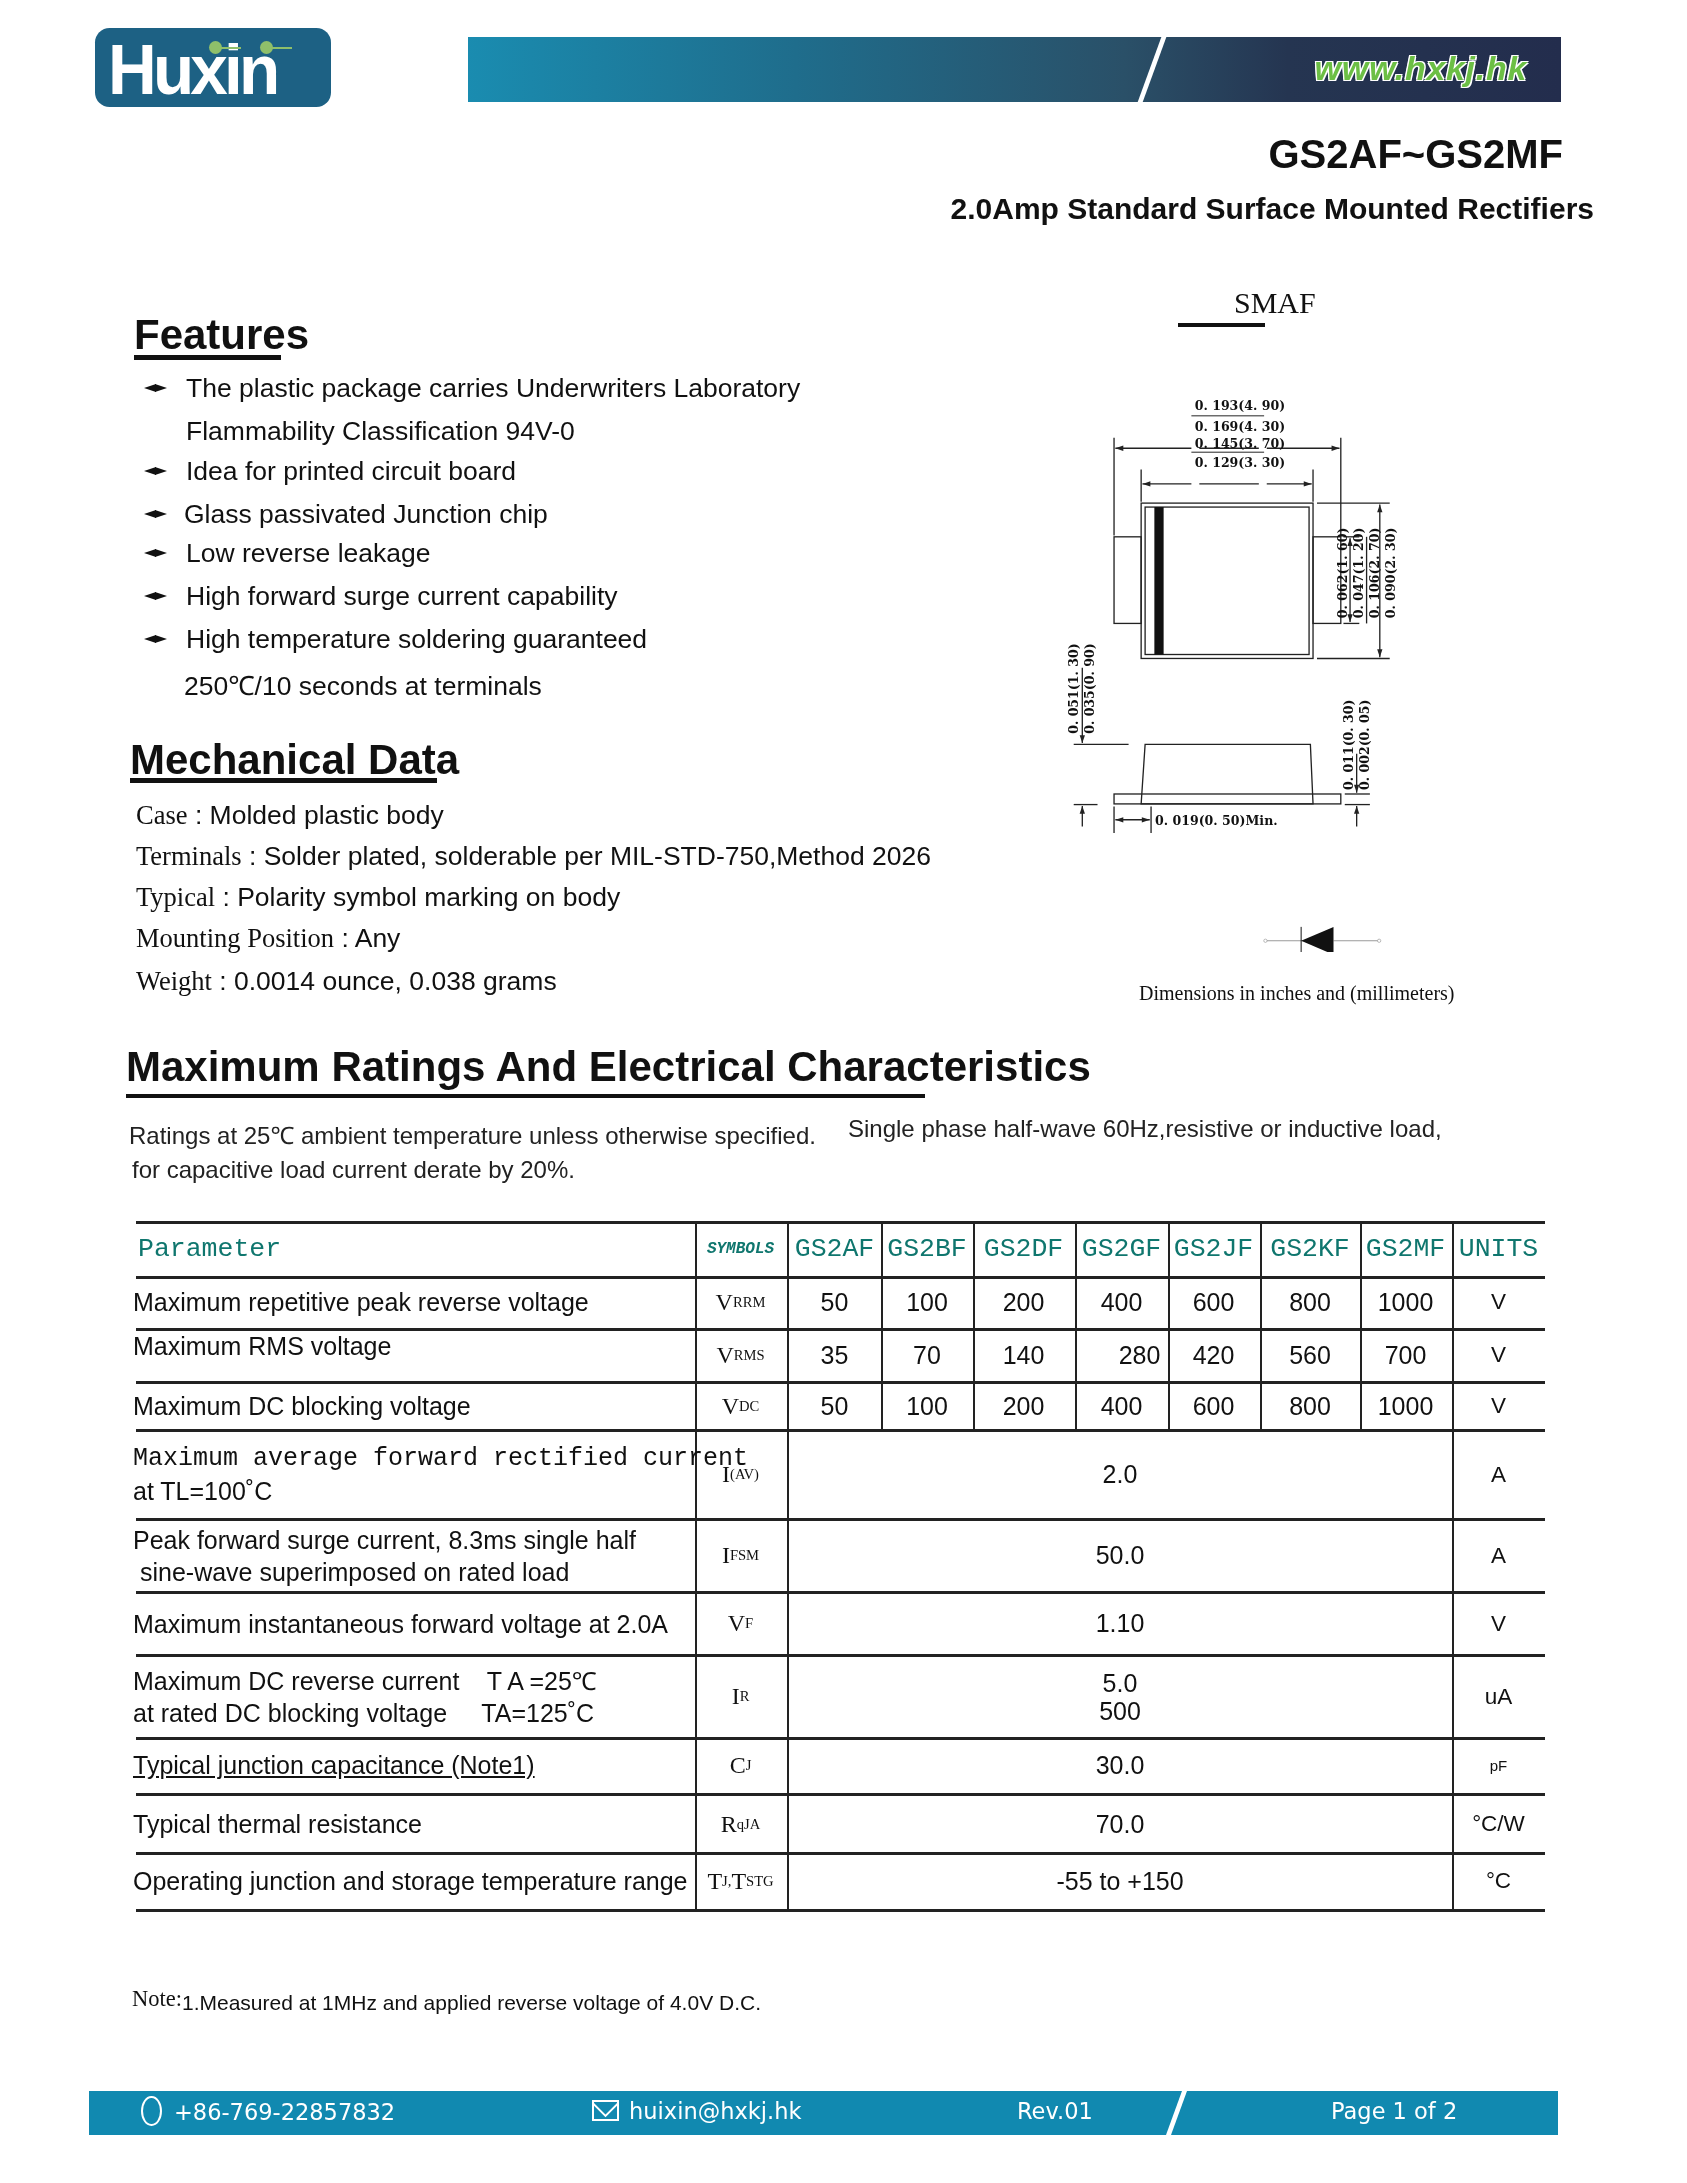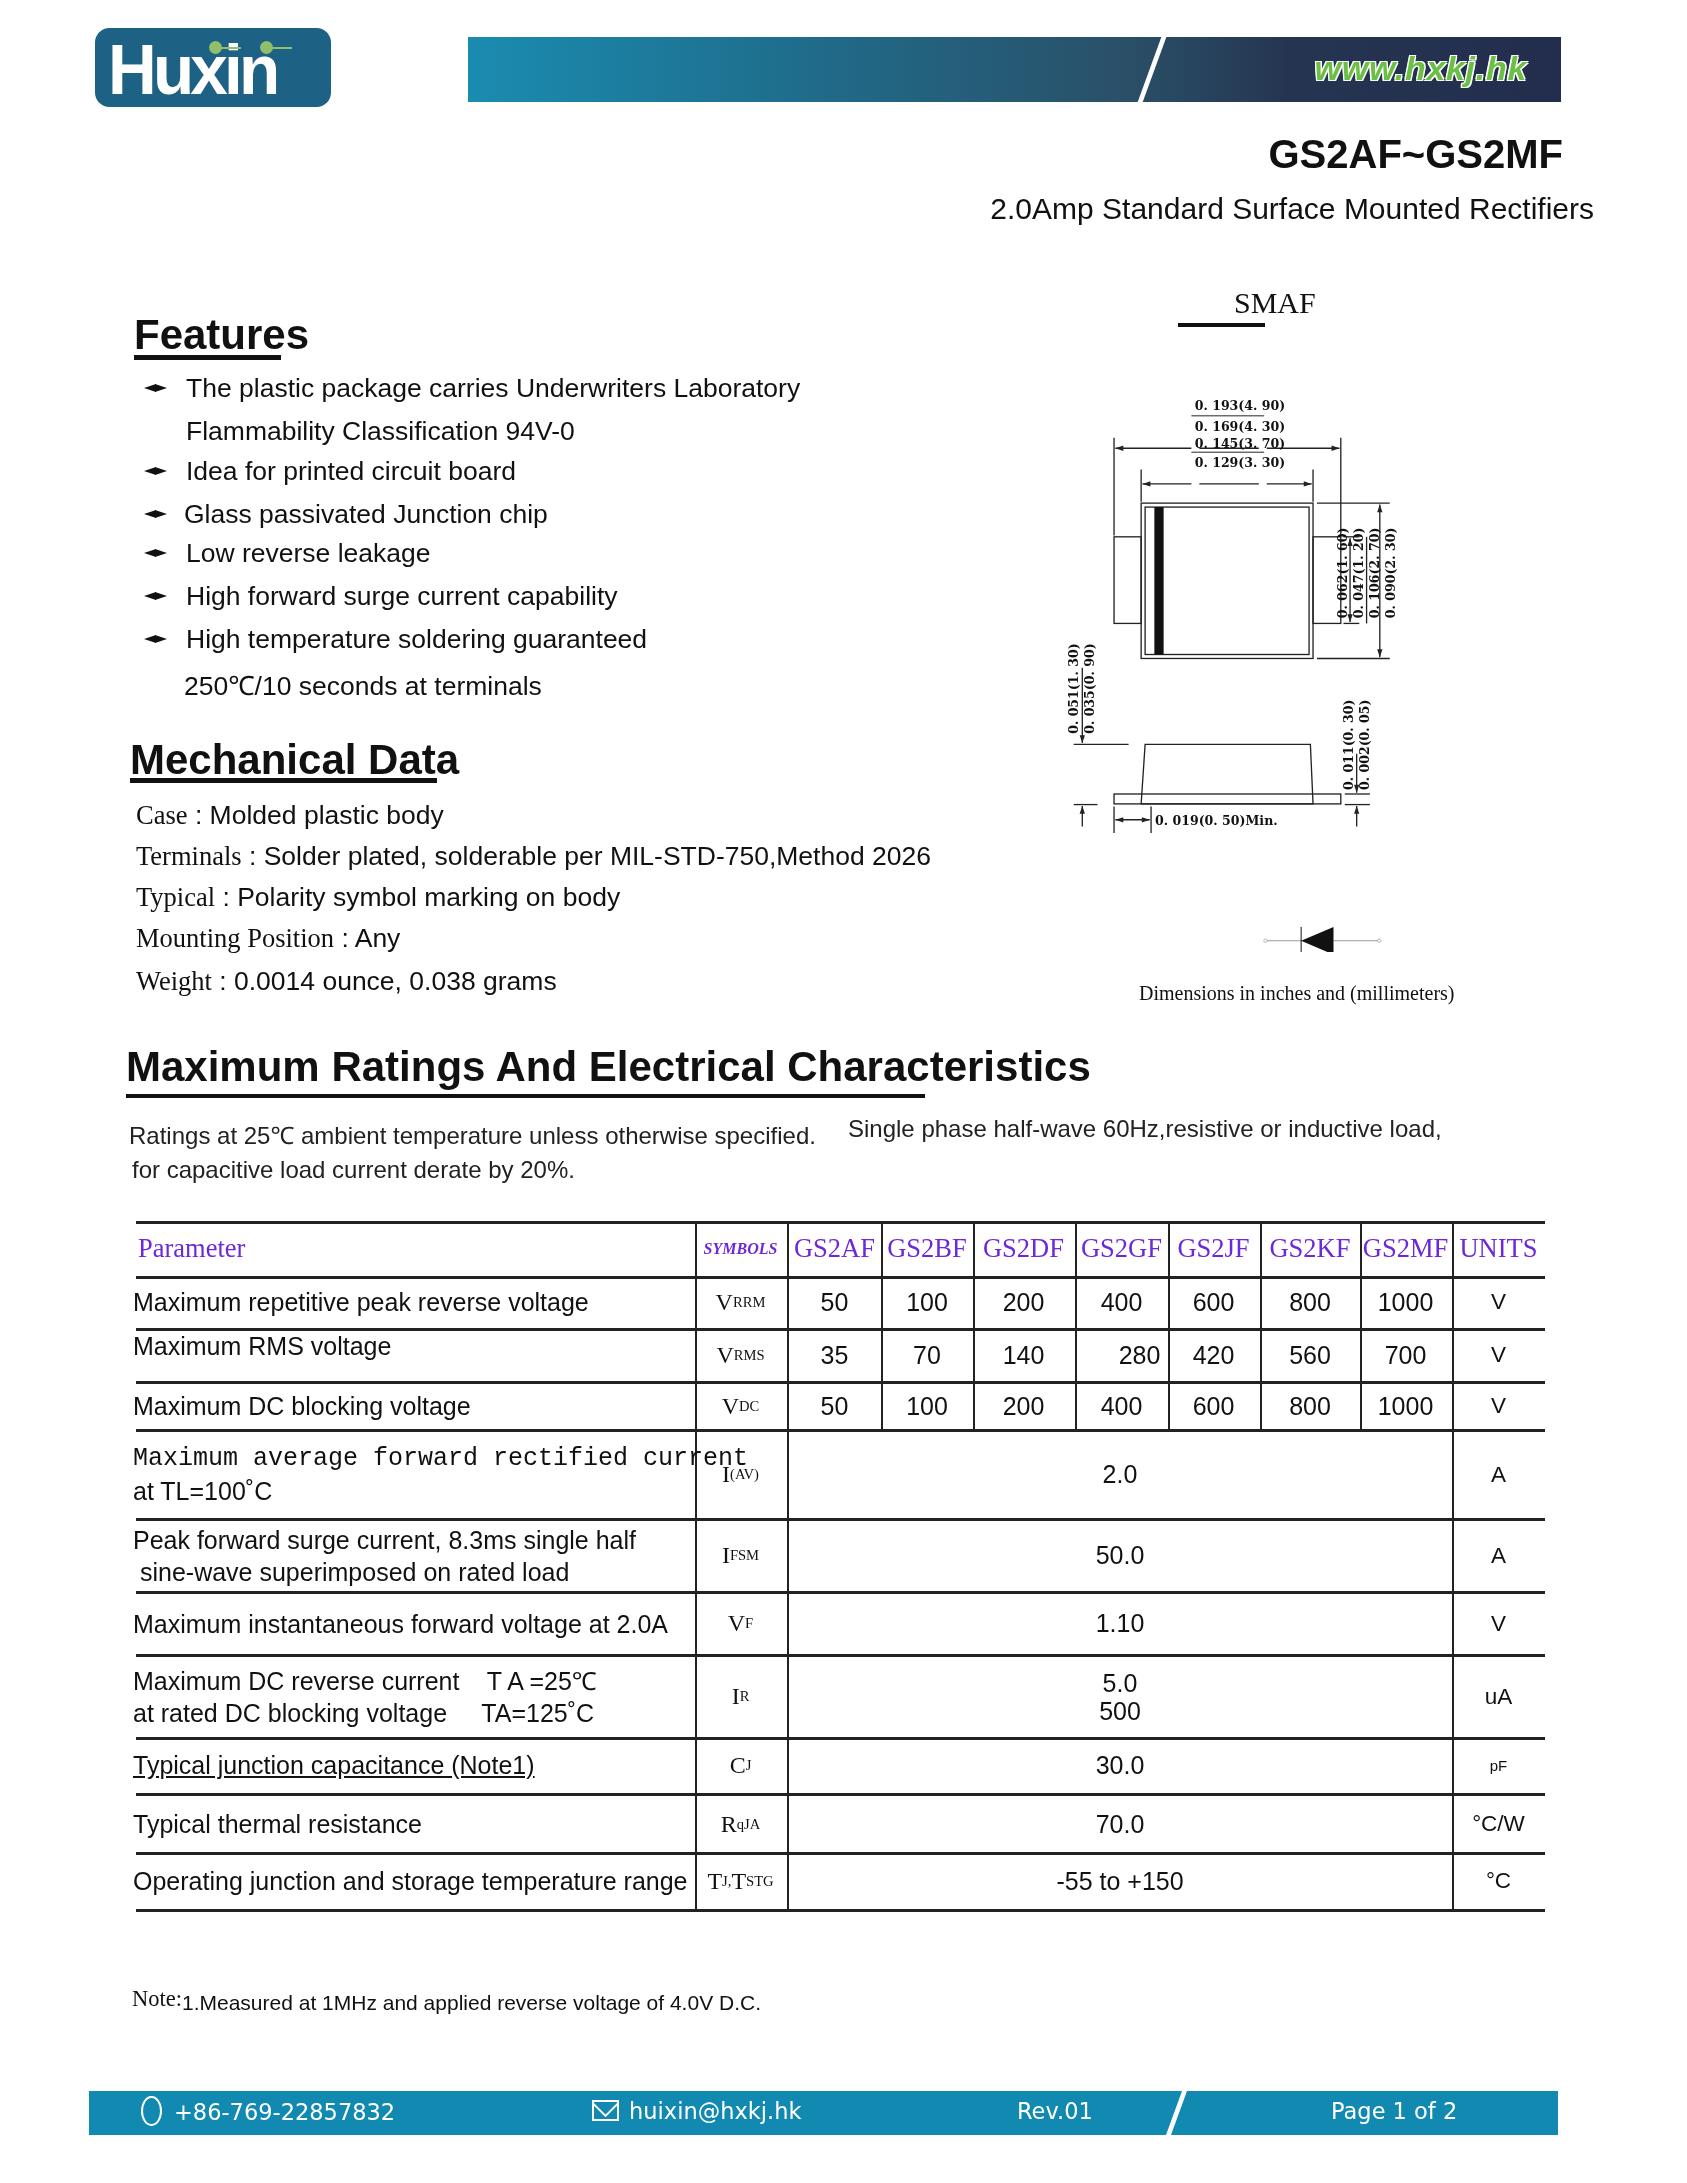--- a/index.html
+++ b/index.html
@@ -9,21 +9,21 @@
   
   .logo { left: 95px; top: 28px; width: 236px; height: 79px; background: #1d6184; border-radius: 14.6px; overflow: hidden; }
   .logo-text { position: absolute; left: 13.2px; top: 5.3px; font-family: "Liberation Sans", sans-serif; font-weight: bold; font-size: 71px; color: #fff; letter-spacing: -4px; line-height: 73px; transform: scaleX(0.95); transform-origin: left; }
   .logo-dot { position: absolute; width: 13.2px; height: 13.2px; border-radius: 50%; background: #8fbf6a; }
   .logo-trace { position: absolute; height: 2.6px; background: #8fbf6a; }
   .banner { left: 468px; top: 37px; width: 1093px; height: 65px; background: linear-gradient(90deg, #1a8cb0 0%, #1f6d8c 30%, #2a5068 60%, #253551 75%, #232d4d 100%); }
   .banner-slash { position: absolute; left: 681px; top: -4px; width: 5.3px; height: 76px; background: #fff; transform: skewX(-20deg); }
   .banner-url { position: absolute; right: 34px; top: 12px; font-family: "Liberation Sans", sans-serif; font-weight: bold; font-style: italic; font-size: 34px; color: #6cbf45; text-shadow: 1.3px 1.3px 0 #fff, -1.3px -1.3px 0 #fff, 1.3px -1.3px 0 #fff, -1.3px 1.3px 0 #fff; letter-spacing: 0.7px; }
 
   .title { right: 124px; top: 132px; font-size: 40px; font-weight: bold; }
-  .subtitle { right: 93px; top: 192px; font-size: 30px; font-weight: normal; }
+  .subtitle { right: 93px; top: 192px; font-size: 30px; font-weight: bold; }
 
   
   .sec-h { font-family: "Liberation Sans", sans-serif; font-weight: bold; font-size: 42px; }
   .sec-rule { background: #111; height: 4.6px; }
 
   .feature { font-size: 26.5px; line-height: 32px; }
   .bullet { display: inline-block; width: 25px; height: 8px; position: absolute; left: 0; top: 12px; }
   .bullet::before { content: ""; position: absolute; left: 0; top: 0; width: 0; height: 0; border-top: 4px solid transparent; border-bottom: 4px solid transparent; border-right: 12px solid #111; }
   .bullet::after { content: ""; position: absolute; left: 10.6px; top: 0; width: 0; height: 0; border-top: 4px solid transparent; border-bottom: 4px solid transparent; border-left: 12px solid #111; }
 
@@ -37,21 +37,21 @@
 
   
   .rating-note { font-size: 24px; color: #222; white-space: nowrap; }
 
   
   .tbl { position: absolute; left: 0; top: 0; }
   .hline { position: absolute; height: 2.6px; background: #222; }
   .vline { position: absolute; width: 2px; background: #222; }
   .cell { position: absolute; display: flex; align-items: center; justify-content: center; text-align: center; font-size: 25px; color: #111; }
   .cell.left { justify-content: flex-start; text-align: left; padding-left: 0; }
-  .hdr { font-family: Liberation Serif, serif; font-size: 26.5px; color: #6d28d9; }
+  .hdr { font-family: Liberation Mono, monospace; font-size: 26.5px; color: #0f766e; }
   .sym { font-family: "Liberation Serif", serif; font-size: 24px; }
   .sym sub, .sub { font-size: 14.6px; vertical-align: baseline; }
   .param { font-size: 25px; line-height: 32px; }
 
   .note { left: 132px; top: 1990px; font-size: 21px; white-space: nowrap; }
   .note .note-lbl { font-family: "Liberation Serif", serif; font-size: 22.5px; position: relative; top: -4px; }
 
   
   .footer { left: 89px; top: 2091px; width: 1469px; height: 44px; background: #1189b0; color: #fff; font-family: "DejaVu Sans", sans-serif; font-size: 22.5px; }
   .footer .fitem { position: absolute; top: 6.6px; white-space: nowrap; }

